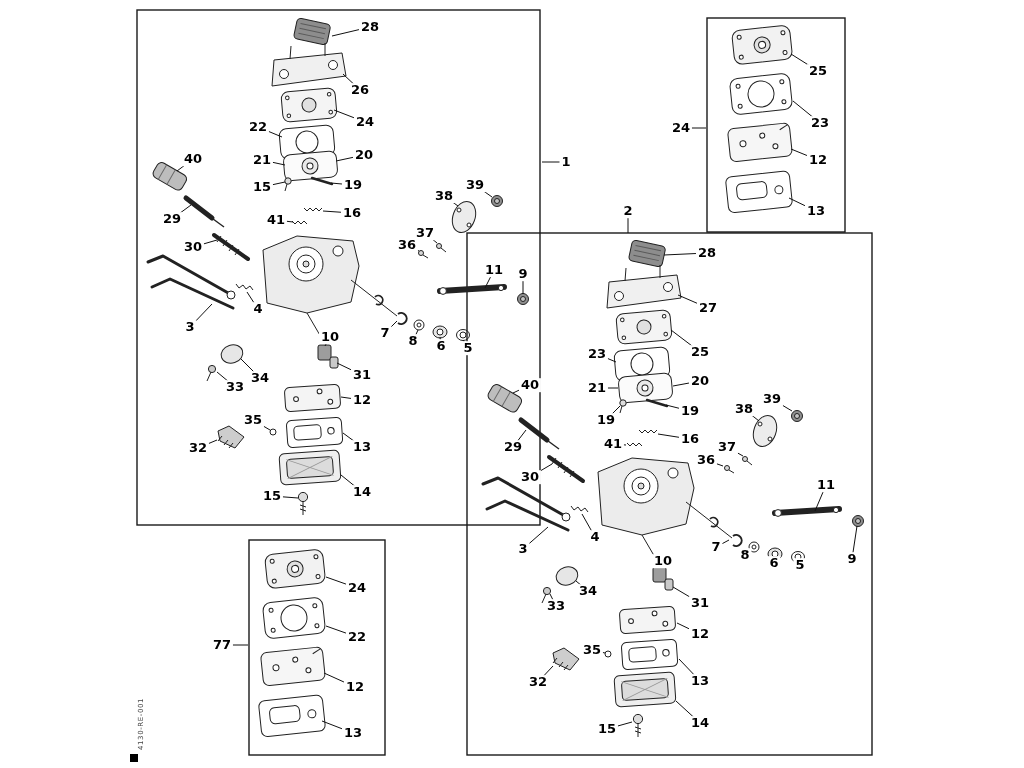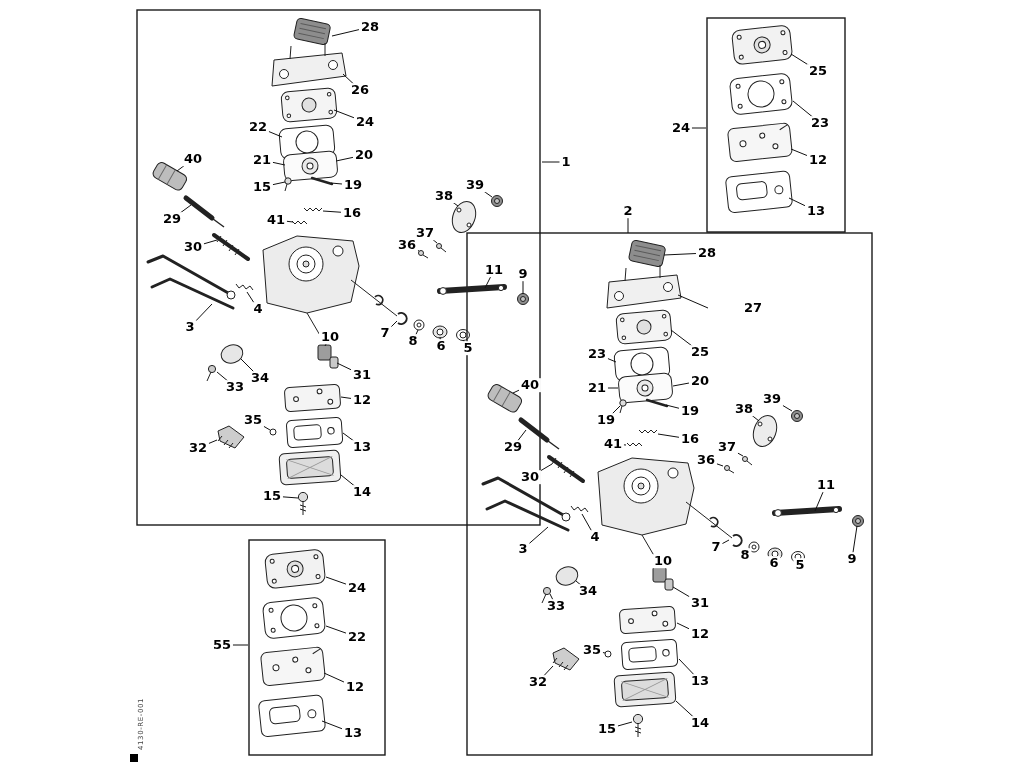--- a/index.html
+++ b/index.html
@@ -302,28 +302,28 @@
       <div class="callout" style="left: 523px; top: 274px;">9</div>
       <div class="callout" style="left: 444px; top: 196px;">38</div>
       <div class="callout" style="left: 475px; top: 185px;">39</div>
       <div class="callout" style="left: 425px; top: 233px;">37</div>
       <div class="callout" style="left: 407px; top: 245px;">36</div>
       <div class="callout" style="left: 681px; top: 128px;">24</div>
       <div class="callout" style="left: 818px; top: 71px;">25</div>
       <div class="callout" style="left: 820px; top: 123px;">23</div>
       <div class="callout" style="left: 818px; top: 160px;">12</div>
       <div class="callout" style="left: 816px; top: 211px;">13</div>
-      <div class="callout" style="left: 222px; top: 645px;">55</div>
+      <div class="callout" style="left: 222px; top: 645px;">77</div>
       <div class="callout" style="left: 357px; top: 588px;">24</div>
       <div class="callout" style="left: 357px; top: 637px;">22</div>
       <div class="callout" style="left: 355px; top: 687px;">12</div>
       <div class="callout" style="left: 353px; top: 733px;">13</div>
       <div class="callout" style="left: 628px; top: 211px;">2</div>
       <div class="callout" style="left: 707px; top: 253px;">28</div>
-      <div class="callout" style="left: 708px; top: 308px; margin-left: 45px;">27</div>
+      <div class="callout" style="left: 708px; top: 308px;">27</div>
       <div class="callout" style="left: 700px; top: 352px;">25</div>
       <div class="callout" style="left: 597px; top: 354px;">23</div>
       <div class="callout" style="left: 700px; top: 381px;">20</div>
       <div class="callout" style="left: 597px; top: 388px;">21</div>
       <div class="callout" style="left: 606px; top: 420px;">19</div>
       <div class="callout" style="left: 690px; top: 411px;">19</div>
       <div class="callout" style="left: 613px; top: 444px;">41</div>
       <div class="callout" style="left: 690px; top: 439px;">16</div>
       <div class="callout" style="left: 530px; top: 385px;">40</div>
       <div class="callout" style="left: 513px; top: 447px;">29</div>

